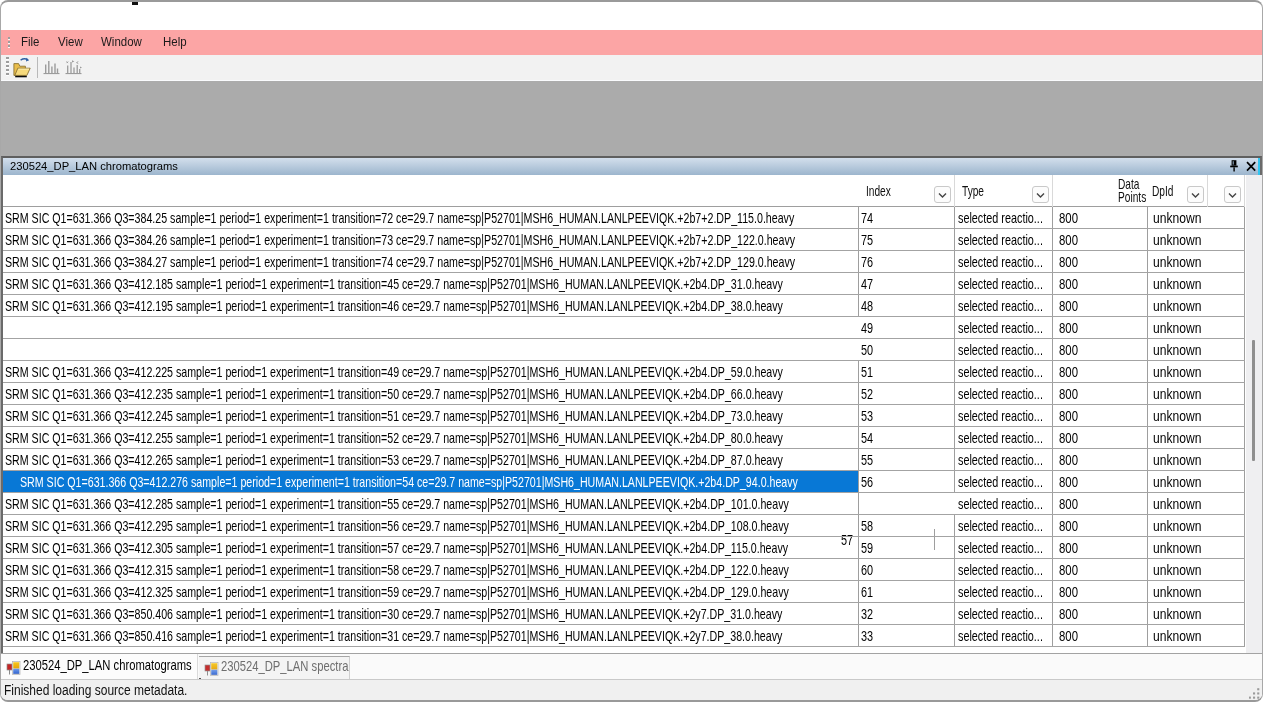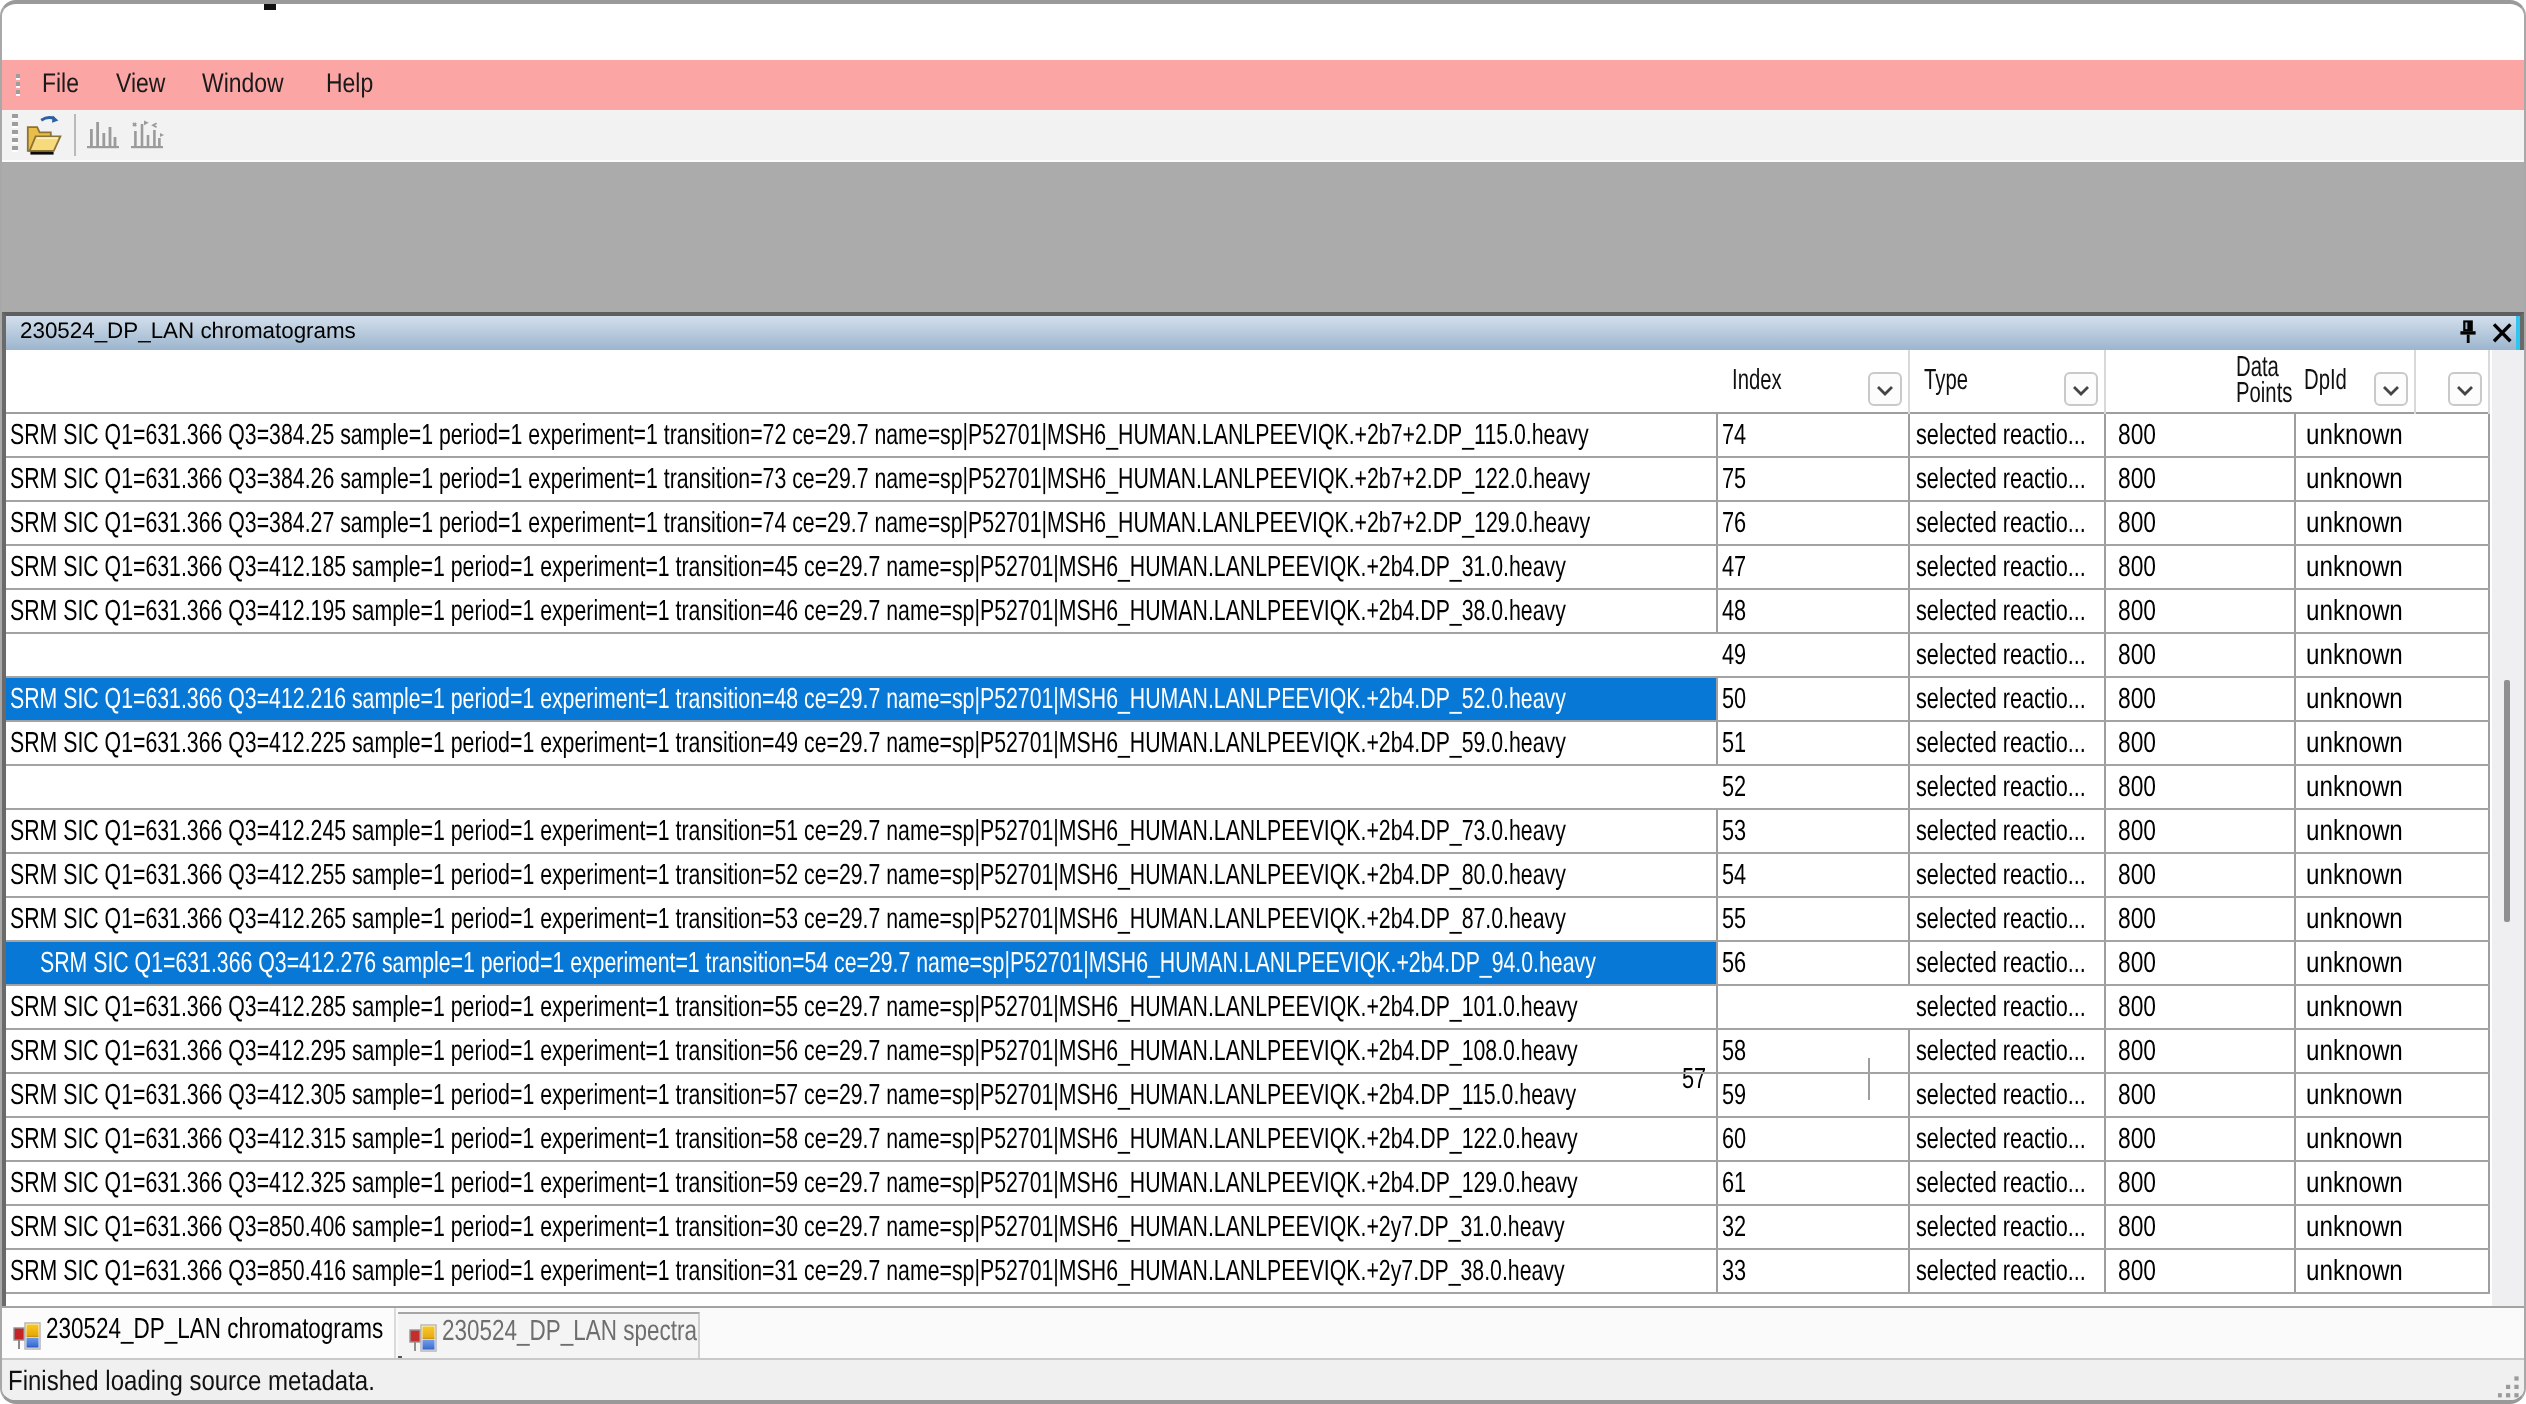--- a/index.html
+++ b/index.html
@@ -258,34 +258,34 @@
             <div class="gcell" style="left: 1050px; width: 95px; padding-left: 5.5px;"><span class="ctext" style="transform: scaleX(0.785);">800</span></div>
             <div class="gcell" style="left: 1145px; width: 97px; padding-left: 4.5px;"><span class="ctext" style="transform: scaleX(0.834);">unknown</span></div>
           </div>
           <div class="grow">
             <div class="gcell" style="left: 856px; width: 96px; padding-left: 2px;"><span class="ctext" style="transform: scaleX(0.75);">49</span></div>
             <div class="gcell" style="left: 952px; width: 98px; padding-left: 3px;"><span class="ctext" style="transform: scaleX(0.747);">selected reactio...</span></div>
             <div class="gcell" style="left: 1050px; width: 95px; padding-left: 5.5px;"><span class="ctext" style="transform: scaleX(0.785);">800</span></div>
             <div class="gcell" style="left: 1145px; width: 97px; padding-left: 4.5px;"><span class="ctext" style="transform: scaleX(0.834);">unknown</span></div>
           </div>
           <div class="grow">
-            <div class="gcell sel" style="left: 0px; width: 856px; padding-left: 1.5px;"><span class="ctext" style="transform: scaleX(0.734);">SRM SIC Q1=631.366 Q3=412.216 sample=1 period=1 experiment=1 transition=48 ce=29.7 name=sp|P52701|MSH6_HUMAN.LANLPEEVIQK.+2b4.DP_52.0.heavy</span></div>
             <div class="gcell" style="left: 856px; width: 96px; padding-left: 2px;"><span class="ctext" style="transform: scaleX(0.75);">50</span></div>
             <div class="gcell" style="left: 952px; width: 98px; padding-left: 3px;"><span class="ctext" style="transform: scaleX(0.747);">selected reactio...</span></div>
             <div class="gcell" style="left: 1050px; width: 95px; padding-left: 5.5px;"><span class="ctext" style="transform: scaleX(0.785);">800</span></div>
             <div class="gcell" style="left: 1145px; width: 97px; padding-left: 4.5px;"><span class="ctext" style="transform: scaleX(0.834);">unknown</span></div>
           </div>
           <div class="grow">
             <div class="gcell" style="left: 0px; width: 856px; padding-left: 1.5px;"><span class="ctext" style="transform: scaleX(0.734);">SRM SIC Q1=631.366 Q3=412.225 sample=1 period=1 experiment=1 transition=49 ce=29.7 name=sp|P52701|MSH6_HUMAN.LANLPEEVIQK.+2b4.DP_59.0.heavy</span></div>
             <div class="gcell" style="left: 856px; width: 96px; padding-left: 2px;"><span class="ctext" style="transform: scaleX(0.75);">51</span></div>
             <div class="gcell" style="left: 952px; width: 98px; padding-left: 3px;"><span class="ctext" style="transform: scaleX(0.747);">selected reactio...</span></div>
             <div class="gcell" style="left: 1050px; width: 95px; padding-left: 5.5px;"><span class="ctext" style="transform: scaleX(0.785);">800</span></div>
             <div class="gcell" style="left: 1145px; width: 97px; padding-left: 4.5px;"><span class="ctext" style="transform: scaleX(0.834);">unknown</span></div>
           </div>
           <div class="grow">
+            <div class="gcell" style="left: 0px; width: 856px; padding-left: 1.5px;"><span class="ctext" style="transform: scaleX(0.734);">SRM SIC Q1=631.366 Q3=412.235 sample=1 period=1 experiment=1 transition=50 ce=29.7 name=sp|P52701|MSH6_HUMAN.LANLPEEVIQK.+2b4.DP_66.0.heavy</span></div>
             <div class="gcell" style="left: 856px; width: 96px; padding-left: 2px;"><span class="ctext" style="transform: scaleX(0.75);">52</span></div>
             <div class="gcell" style="left: 952px; width: 98px; padding-left: 3px;"><span class="ctext" style="transform: scaleX(0.747);">selected reactio...</span></div>
             <div class="gcell" style="left: 1050px; width: 95px; padding-left: 5.5px;"><span class="ctext" style="transform: scaleX(0.785);">800</span></div>
             <div class="gcell" style="left: 1145px; width: 97px; padding-left: 4.5px;"><span class="ctext" style="transform: scaleX(0.834);">unknown</span></div>
           </div>
           <div class="grow">
             <div class="gcell" style="left: 0px; width: 856px; padding-left: 1.5px;"><span class="ctext" style="transform: scaleX(0.734);">SRM SIC Q1=631.366 Q3=412.245 sample=1 period=1 experiment=1 transition=51 ce=29.7 name=sp|P52701|MSH6_HUMAN.LANLPEEVIQK.+2b4.DP_73.0.heavy</span></div>
             <div class="gcell" style="left: 856px; width: 96px; padding-left: 2px;"><span class="ctext" style="transform: scaleX(0.75);">53</span></div>
             <div class="gcell" style="left: 952px; width: 98px; padding-left: 3px;"><span class="ctext" style="transform: scaleX(0.747);">selected reactio...</span></div>
             <div class="gcell" style="left: 1050px; width: 95px; padding-left: 5.5px;"><span class="ctext" style="transform: scaleX(0.785);">800</span></div>

